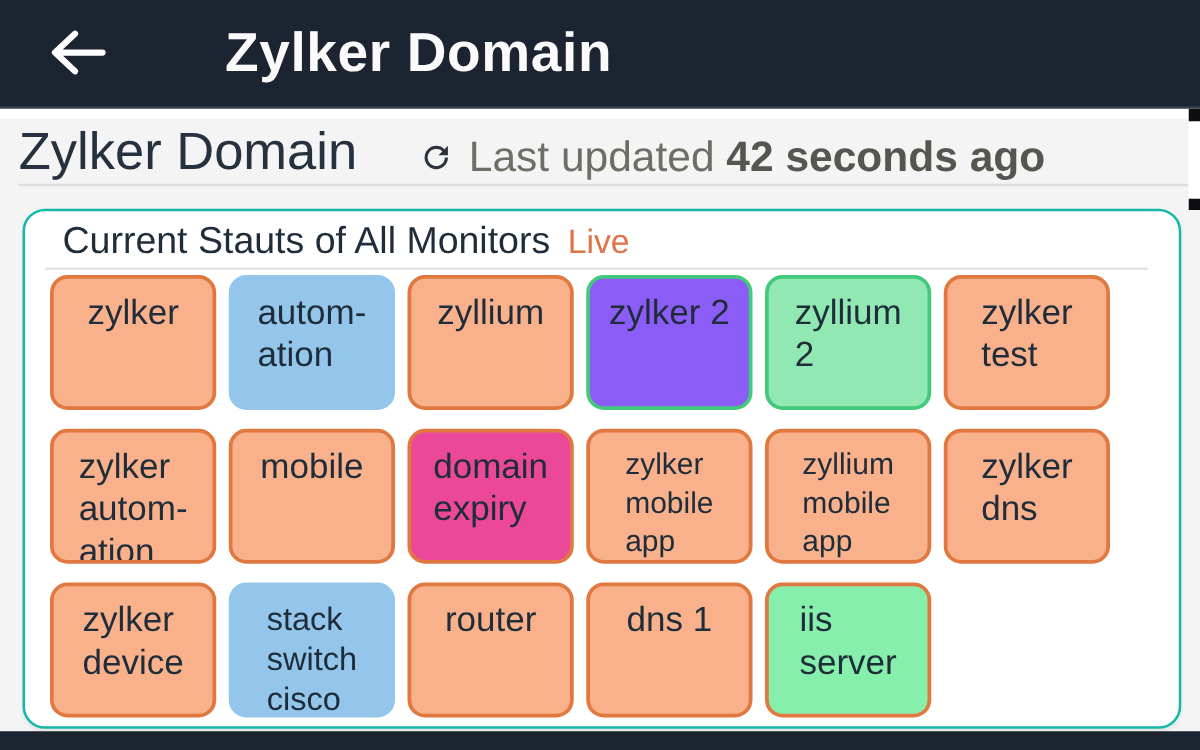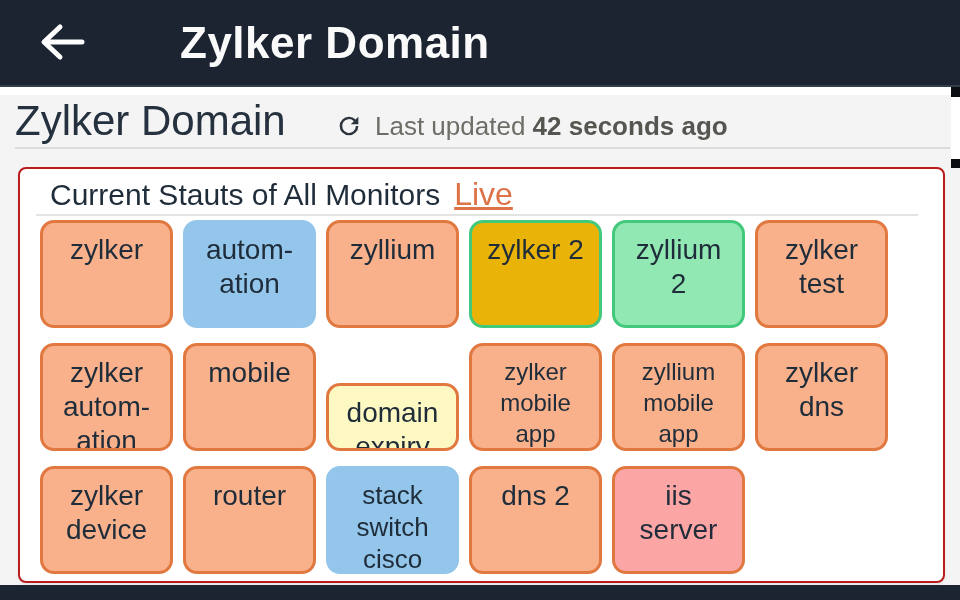--- a/index.html
+++ b/index.html
@@ -45,64 +45,63 @@
 
   
   .page-title {
     position: absolute; left: 15px; top: 98px;
     color: #25313e; font-size: 42px; font-weight: 400; line-height: 1.1;
   }
   .updated-row {
     position: absolute; left: 335px; top: 108px; height: 36px;
     display: flex; align-items: center; gap: 12px;
   }
-  .updated-text { color: var(--muted-text); font-size: 26px; }
+  .updated-text { color: var(--muted-text); font-size: 34px; }
   .updated-text b { color: var(--muted-text-bold); font-weight: 700; }
   .header-divider {
     position: absolute; left: 15px; top: 147px; width: 935px; height: 2px;
     background: var(--divider);
   }
 
   
   .scroll-track { position: absolute; left: 951px; top: 95px; width: 9px; height: 73px; background: #ffffff; }
   .scroll-thumb-top { position: absolute; left: 951px; top: 87px; width: 9px; height: 10px; background: #0b0d10; }
   .scroll-thumb-bottom { position: absolute; left: 951px; top: 159px; width: 9px; height: 9px; background: #0b0d10; }
 
   
   .card {
     position: absolute; left: 18px; top: 167px; width: 927px; height: 416px;
     background: var(--card-bg);
-    border: 2px solid #b91c1c; border-radius: 8px;
+    border: 2px solid #14b8a6; border-radius: 18px;
     box-shadow: 0 2px 3px rgba(0,0,0,0.06);
   }
   .card-title-row {
     position: absolute; left: 30px; top: 7px; height: 38px;
     display: flex; align-items: baseline; gap: 14px;
   }
   .card-title { color: var(--text-dark); font-size: 30px; font-weight: 500; }
-  .live-label { color: var(--live); font-size: 32px; font-weight: 400; text-decoration: underline; }
+  .live-label { color: var(--live); font-size: 27px; font-weight: 400; }
   .card-divider {
     position: absolute; left: 16px; top: 45px; width: 882px; height: 2px;
     background: #e3e3e3;
   }
 
   
   .grid {
     position: absolute; left: 20px; top: 51px;
     display: grid;
     grid-template-columns: repeat(6, 133px);
     grid-auto-rows: 108px;
     column-gap: 10px; row-gap: 15px;
   }
   .tile {
     border-radius: 14px;
     border: 3px solid transparent;
     display: flex; justify-content: center; align-items: flex-start;
     padding: 10px 4px 4px 4px;
-    text-align: center;
     white-space: pre-line;
     color: var(--text-dark);
     font-size: 28px; line-height: 1.22;
     cursor: pointer;
     overflow: hidden;
   }
   .tile.medium { font-size: 26px; line-height: 1.24; }
   .tile.small  { font-size: 24px; line-height: 1.3; }
 
   
@@ -147,46 +146,46 @@
     <div class="card-title-row">
       <span class="card-title">Current Stauts of All Monitors</span>
       <span class="live-label">Live</span>
     </div>
     <div class="card-divider"></div>
     <div class="grid">
         <div class="tile" style="background: rgb(248, 177, 139); border-color: rgb(224, 120, 64);">zylker</div>
         <div class="tile" style="background: rgb(147, 198, 234); border-color: rgb(147, 198, 234);">autom-
 ation</div>
         <div class="tile" style="background: rgb(248, 177, 139); border-color: rgb(224, 120, 64);">zyllium</div>
-        <div class="tile" style="background: #eab308; border-color: rgb(67, 201, 123);">zylker 2</div>
+        <div class="tile" style="background: #8b5cf6; border-color: rgb(67, 201, 123);">zylker 2</div>
         <div class="tile" style="background: rgb(145, 232, 179); border-color: rgb(67, 201, 123);">zyllium
 2</div>
         <div class="tile" style="background: rgb(248, 177, 139); border-color: rgb(224, 120, 64);">zylker
 test</div>
         <div class="tile" style="background: rgb(248, 177, 139); border-color: rgb(224, 120, 64);">zylker
 autom-
 ation</div>
         <div class="tile" style="background: rgb(248, 177, 139); border-color: rgb(224, 120, 64);">mobile</div>
-        <div class="tile" style="background: #fef9c3; border-color: rgb(224, 120, 64); margin-top: 40px;">domain
+        <div class="tile" style="background: #ec4899; border-color: rgb(224, 120, 64);">domain
 expiry</div>
         <div class="tile small" style="background: rgb(248, 177, 139); border-color: rgb(224, 120, 64);">zylker
 mobile
 app</div>
         <div class="tile small" style="background: rgb(248, 177, 139); border-color: rgb(224, 120, 64);">zyllium
 mobile
 app</div>
         <div class="tile" style="background: rgb(248, 177, 139); border-color: rgb(224, 120, 64);">zylker
 dns</div>
         <div class="tile" style="background: rgb(248, 177, 139); border-color: rgb(224, 120, 64);">zylker
 device</div>
-        <div class="tile" style="background: rgb(248, 177, 139); border-color: rgb(224, 120, 64);">router</div>
         <div class="tile medium" style="background: rgb(147, 198, 234); border-color: rgb(147, 198, 234);">stack
 switch
 cisco</div>
-        <div class="tile" style="background: rgb(248, 177, 139); border-color: rgb(224, 120, 64);">dns 2</div>
-        <div class="tile" style="background: #fca5a5; border-color: rgb(224, 120, 64);">iis
+        <div class="tile" style="background: rgb(248, 177, 139); border-color: rgb(224, 120, 64);">router</div>
+        <div class="tile" style="background: rgb(248, 177, 139); border-color: rgb(224, 120, 64);">dns 1</div>
+        <div class="tile" style="background: #86efac; border-color: rgb(224, 120, 64);">iis
 server</div>
       </div>
   </div>
 
   <div class="bottombar"></div>
 
 </div>
 
 </body></html>

